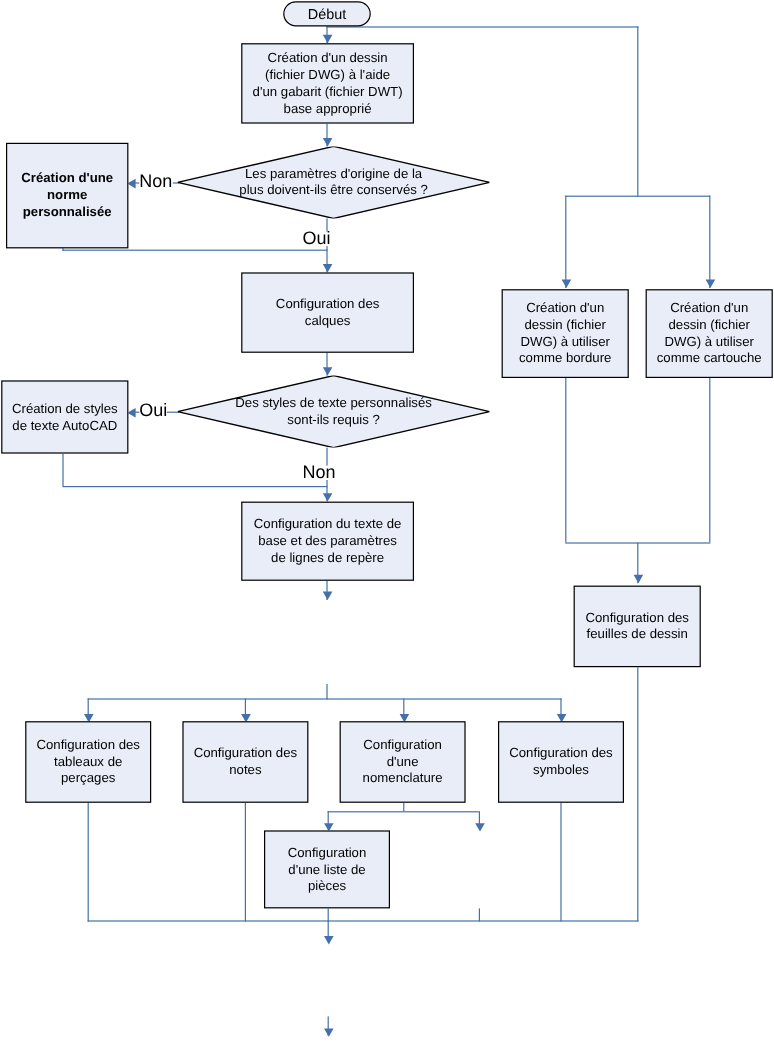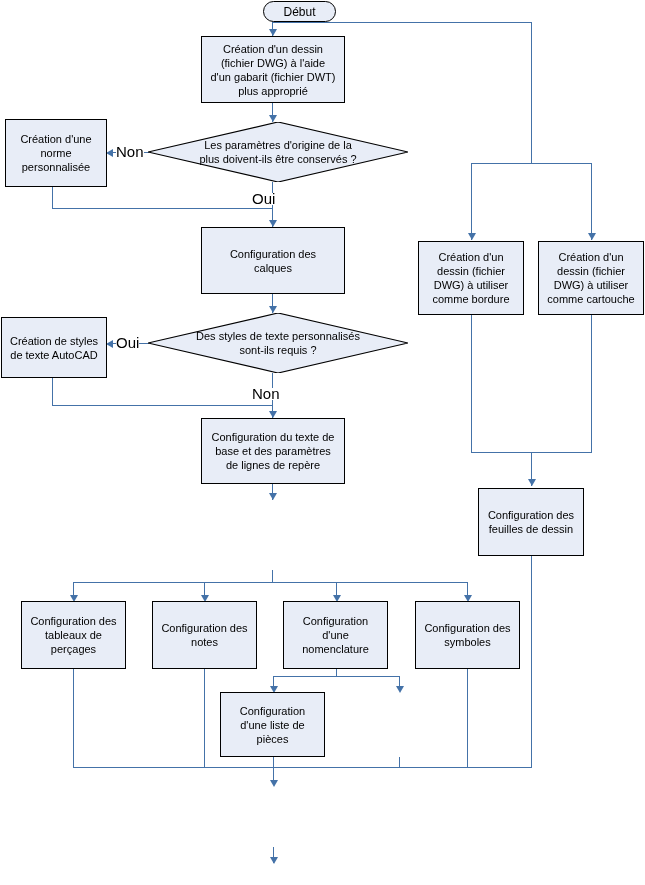--- a/index.html
+++ b/index.html
@@ -22,21 +22,20 @@
     text-align:center;
     color:#000000;
     font-size:11px;
     line-height:14px;
     padding:2px 4px;
     white-space:pre-line;
   }
   .node.term{
     border-radius:999px;
     font-size:12px;
-    margin-left:27px;
   }
   .node.proc{ }
   
   .decision{
     position:absolute;
     box-sizing:border-box;
     display:flex;
     align-items:center;
     justify-content:center;
     text-align:center;
@@ -155,31 +154,31 @@
   <div class="edgelabel" style="left:116px;top:146px;">Non</div>
   <div class="edgelabel" style="left:252px;top:193px;">Oui</div>
   <div class="edgelabel" style="left:116px;top:337px;">Oui</div>
   <div class="edgelabel" style="left:252px;top:388px;">Non</div>
 
   <div class="node term" style="left:236px;top:1px;width:73px;height:21px;">Début</div>
 
   <div class="node proc" style="left:201px;top:36px;width:144px;height:67px;">Création d'un dessin
 (fichier DWG) à l'aide
 d'un gabarit (fichier DWT)
-plus approprié</div>
+base approprié</div>
 
   <div class="decision" style="left:148px;top:122px;width:260px;height:60px;">
     <svg viewBox="0 0 260 60" preserveAspectRatio="none">
       <polygon points="130,0 260,30 130,60 0,30" fill="#e8edf7" stroke="#000000" stroke-width="1.2"></polygon>
     </svg>
     <span>Les paramètres d'origine de la
 plus doivent-ils être conservés ?</span>
   </div>
 
-  <div class="node proc" style="left:5px;top:119px;width:102px;height:68px;">Création d'une
+  <div class="node proc" style="left:5px;top:119px;width:102px;height:88px;font-weight:bold;">Création d'une
 norme
 personnalisée</div>
 
   <div class="node proc" style="left:201px;top:227px;width:144px;height:67px;">Configuration des
 calques</div>
 
   <div class="decision" style="left:148px;top:313px;width:260px;height:60px;">
     <svg viewBox="0 0 260 60" preserveAspectRatio="none">
       <polygon points="130,0 260,30 130,60 0,30" fill="#e8edf7" stroke="#000000" stroke-width="1.2"></polygon>
     </svg>

